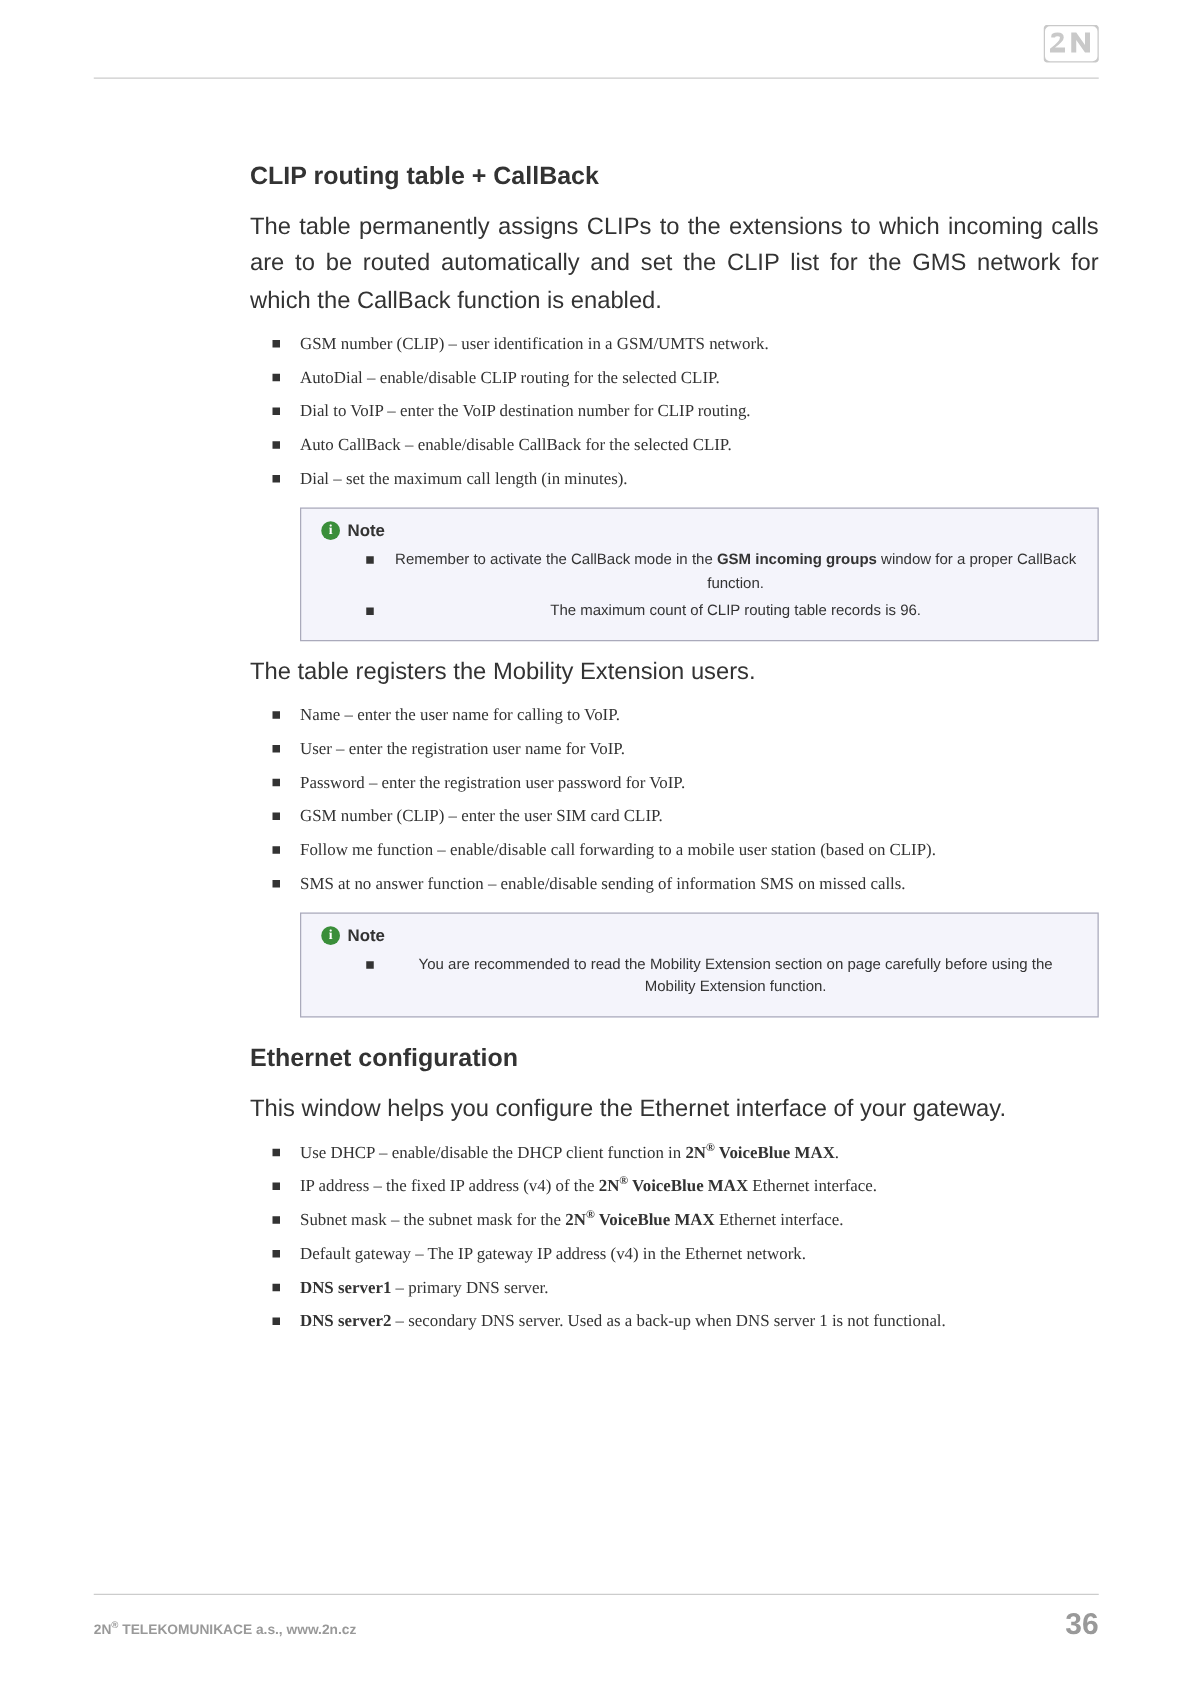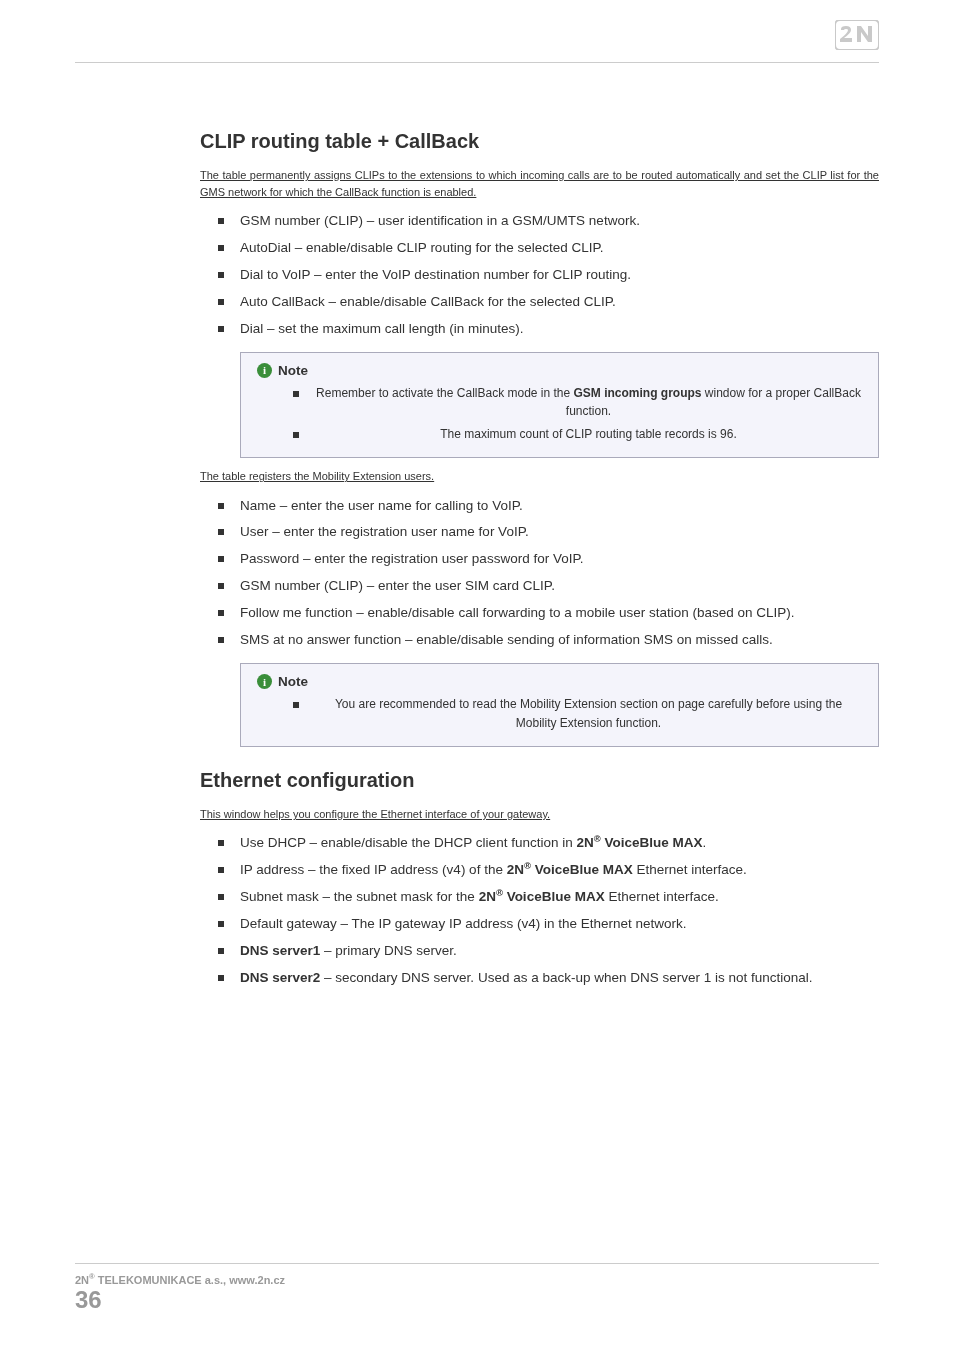--- a/index.html
+++ b/index.html
@@ -4,36 +4,36 @@
 <style>
   * { box-sizing: border-box; margin: 0; padding: 0; }
   html, body { width: 954px; height: 1350px; background: #fff; font-family: Verdana, Geneva, sans-serif; color: #333; }
   .page { position: relative; width: 954px; height: 1350px; }
   .logo-box { position: absolute; top: 20px; right: 75px; }
   .logo-box svg { display: block; }
   .hr-top { position: absolute; top: 62px; left: 75px; right: 75px; height: 1px; background: #ccc; }
   .content { position: absolute; top: 120px; left: 200px; right: 75px; }
   h2 { font-size: 20px; font-weight: bold; color: #333; margin-bottom: 14px; margin-top: 22px; }
   h2.first { margin-top: 10px; }
-  p.body { font-size: 11px; line-height: 1.55; text-align: justify; margin-bottom: 10px; color: #333; text-decoration: underline; }
-  ul.sq { list-style: none; padding-left: 40px; margin-bottom: 8px; }
+  p.body { font-size: 19px; line-height: 1.55; text-align: justify; margin-bottom: 10px; color: #333; }
+  ul.sq { list-style: none; padding-left: 40px; margin-bottom: 8px; font-family: Liberation Serif, serif; }
   ul.sq > li { position: relative; font-size: 13.5px; line-height: 1.55; margin-bottom: 6px; text-align: justify; color: #333; }
   ul.sq > li::before { content: ""; position: absolute; left: -22px; top: 7px; width: 6px; height: 6px; background: #333; }
   .note-box { border: 1px solid #aab; background: #f4f4fb; margin: 12px 0 10px 40px; padding: 10px 16px 10px 16px; }
   .note-head { display: flex; align-items: center; gap: 6px; margin-bottom: 6px; }
   .note-head .icon-i { width: 15px; height: 15px; border-radius: 50%; background: #3a8e3a; color: #fff; font-weight: bold; font-size: 11px; display: flex; align-items: center; justify-content: center; font-family: Georgia, serif; }
   .note-head .label { font-weight: bold; font-size: 13.5px; color: #333; }
   .note-box ul { list-style: none; padding-left: 58px; }
   .note-box ul > li { position: relative; font-size: 12px; line-height: 1.55; margin-bottom: 4px; color: #333; text-align: center; }
   .note-box ul > li::before { content: ""; position: absolute; left: -22px; top: 7px; width: 6px; height: 6px; background: #333; }
   b { font-weight: bold; }
   sup { font-size: 0.7em; vertical-align: super; line-height: 0; }
   .footer { position: absolute; bottom: 36px; left: 75px; right: 75px; }
   .footer-line { height: 1px; background: #ccc; margin-bottom: 10px; }
-  .footer-row { display: flex; justify-content: space-between; align-items: baseline; flex-direction: column; }
+  .footer-row { display: flex; justify-content: space-between; align-items: baseline; }
   .footer-left { font-size: 11px; color: #999; font-weight: bold; }
   .footer-right { font-size: 24px; color: #999; font-weight: bold; }
 </style>
 </head>
 <body>
 
 <div class="page">
   <div class="logo-box">
     <svg width="44" height="30" viewBox="0 0 44 30">
       <rect x="0" y="0" width="44" height="30" rx="5" fill="none" stroke="#c9c9c9" stroke-width="2"></rect>

